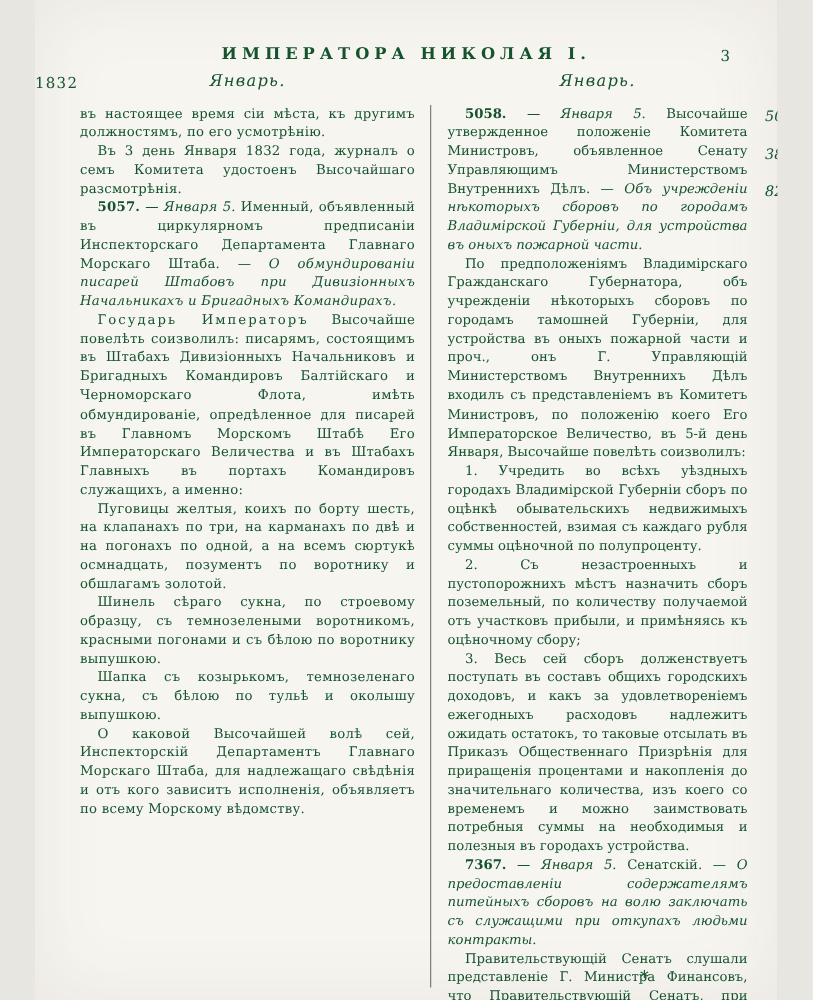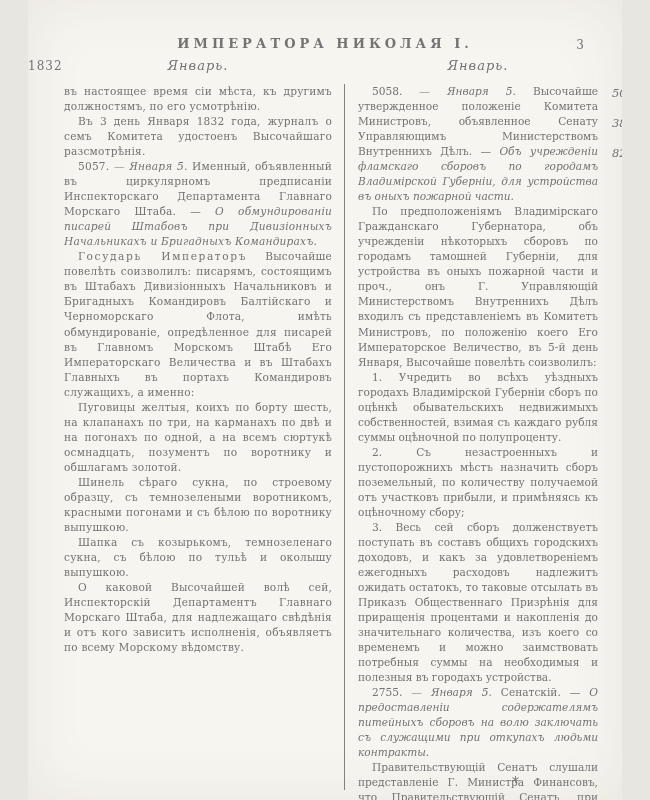--- a/index.html
+++ b/index.html
@@ -3,21 +3,21 @@
 <meta charset="utf-8">
 <style>
   * { box-sizing: border-box; }
   html, body { margin: 0; padding: 0; background: #e8e6e0; }
   .page {
     position: relative;
     width: 594px; height: 800px;
     margin: 0 auto;
     background: #f7f5f0;
     box-shadow: inset 0 0 60px rgba(90,80,60,0.08);
-    color: #737373;
+    color: #14532d;
     font-family: "DejaVu Serif", "Liberation Serif", serif;
     overflow: hidden;
   }
   .header-title {
     position: absolute; top: 36px; left: 0; width: 100%;
     text-align: center; font-size: 13px; font-weight: bold;
     letter-spacing: 4px; white-space: nowrap;
   }
   .page-num { position: absolute; top: 38px; right: 38px; font-size: 12px; }
   .running-head {
@@ -36,21 +36,21 @@
   }
   .col {
     position: absolute; top: 84px;
     font-size: 10.6px; line-height: 1.42; text-align: justify;
     hyphens: auto; -webkit-hyphens: auto;
   }
   .col.left  { left: 36px;  width: 268px; letter-spacing: 0.2px; }
   .col.right { left: 330px; width: 240px; }
   .para { margin: 0; text-indent: 14px; }
   .para.noindent { text-indent: 0; }
-  .bold { font-weight: normal; }
+  .bold { font-weight: bold; }
   .ital { font-style: italic; }
   .sp   { letter-spacing: 1.6px; }
   .margin-numbers { position: absolute; left: 584px; top: 86px; font-size: 11.5px; font-style: italic; }
   .mnum { height: 14px; margin-bottom: 16px; }
   .sig-mark { position: absolute; left: 484px; top: 774px; font-size: 14px; }
 </style>
 </head>
 <body>
 
 <div class="page">
@@ -69,26 +69,26 @@
     <p class="para">Въ 3 день Января 1832 года, журналъ о семъ Комитета удостоенъ Высочайшаго разсмотрѣнія.</p>
     <p class="para"><span class="bold">5057.</span><span class="ital"> — Января 5. </span><span>Именный, объявленный въ циркулярномъ предписаніи Инспекторскаго Департамента Главнаго Морскаго Штаба. — </span><span class="ital">О обмундированіи писарей Штабовъ при Дивизіонныхъ Начальникахъ и Бригадныхъ Командирахъ.</span></p>
     <p class="para"><span class="sp">Государь Императоръ</span><span> Высочайше повелѣть соизволилъ: писарямъ, состоящимъ въ Штабахъ Дивизіонныхъ Начальниковъ и Бригадныхъ Командировъ Балтійскаго и Черноморскаго Флота, имѣть обмундированіе, опредѣленное для писарей въ Главномъ Морскомъ Штабѣ Его Императорскаго Величества и въ Штабахъ Главныхъ въ портахъ Командировъ служащихъ, а именно:</span></p>
     <p class="para">Пуговицы желтыя, коихъ по борту шесть, на клапанахъ по три, на карманахъ по двѣ и на погонахъ по одной, а на всемъ сюртукѣ осмнадцать, позументъ по воротнику и обшлагамъ золотой.</p>
     <p class="para">Шинель сѣраго сукна, по строевому образцу, съ темнозелеными воротникомъ, красными погонами и съ бѣлою по воротнику выпушкою.</p>
     <p class="para">Шапка съ козырькомъ, темнозеленаго сукна, съ бѣлою по тульѣ и околышу выпушкою.</p>
     <p class="para">О каковой Высочайшей волѣ сей, Инспекторскій Департаментъ Главнаго Морскаго Штаба, для надлежащаго свѣдѣнія и отъ кого зависитъ исполненія, объявляетъ по всему Морскому вѣдомству.</p>
   </div>
 
   <div class="col right">
-    <p class="para"><span class="bold">5058.</span><span class="ital"> — Января 5. </span><span>Высочайше утвержденное положеніе Комитета Министровъ, объявленное Сенату Управляющимъ Министерствомъ Внутреннихъ Дѣлъ. — </span><span class="ital">Объ учрежденіи фламскаго сборовъ по городамъ Владимірской Губерніи, для устройства въ оныхъ пожарной части.</span></p>
+    <p class="para"><span class="bold">5058.</span><span class="ital"> — Января 5. </span><span>Высочайше утвержденное положеніе Комитета Министровъ, объявленное Сенату Управляющимъ Министерствомъ Внутреннихъ Дѣлъ. — </span><span class="ital">Объ учрежденіи нѣкоторыхъ сборовъ по городамъ Владимірской Губерніи, для устройства въ оныхъ пожарной части.</span></p>
     <p class="para">По предположеніямъ Владимірскаго Гражданскаго Губернатора, объ учрежденіи нѣкоторыхъ сборовъ по городамъ тамошней Губерніи, для устройства въ оныхъ пожарной части и проч., онъ Г. Управляющій Министерствомъ Внутреннихъ Дѣлъ входилъ съ представленіемъ въ Комитетъ Министровъ, по положенію коего Его Императорское Величество, въ 5-й день Января, Высочайше повелѣть соизволилъ:</p>
     <p class="para">1. Учредить во всѣхъ уѣздныхъ городахъ Владимірской Губерніи сборъ по оцѣнкѣ обывательскихъ недвижимыхъ собственностей, взимая съ каждаго рубля суммы оцѣночной по полупроценту.</p>
     <p class="para">2. Съ незастроенныхъ и пустопорожнихъ мѣстъ назначить сборъ поземельный, по количеству получаемой отъ участковъ прибыли, и примѣняясь къ оцѣночному сбору;</p>
     <p class="para">3. Весь сей сборъ долженствуетъ поступать въ составъ общихъ городскихъ доходовъ, и какъ за удовлетвореніемъ ежегодныхъ расходовъ надлежитъ ожидать остатокъ, то таковые отсылать въ Приказъ Общественнаго Призрѣнія для приращенія процентами и накопленія до значительнаго количества, изъ коего со временемъ и можно заимствовать потребныя суммы на необходимыя и полезныя въ городахъ устройства.</p>
-    <p class="para"><span class="bold">2755.</span><span class="ital"> — Января 5. </span><span>Сенатскій. — </span><span class="ital">О предоставленіи содержателямъ питейныхъ сборовъ на волю заключать съ служащими при откупахъ людьми контракты.</span></p>
+    <p class="para"><span class="bold">7367.</span><span class="ital"> — Января 5. </span><span>Сенатскій. — </span><span class="ital">О предоставленіи содержателямъ питейныхъ сборовъ на волю заключать съ служащими при откупахъ людьми контракты.</span></p>
     <p class="para">Правительствующій Сенатъ слушали представленіе Г. Министра Финансовъ, что Правительствующій Сенатъ, при указѣ отъ 19 истекшаго Февраля, препроводилъ на его Г. Министра разсмотрѣніе рапортъ Новгородскаго Губернскаго</p>
   </div>
 
   <div class="margin-numbers">
     <div class="mnum">5057</div>
     <div class="mnum">3863</div>
     <div class="mnum">8258</div>
   </div>
 
   <div class="sig-mark">*</div>

